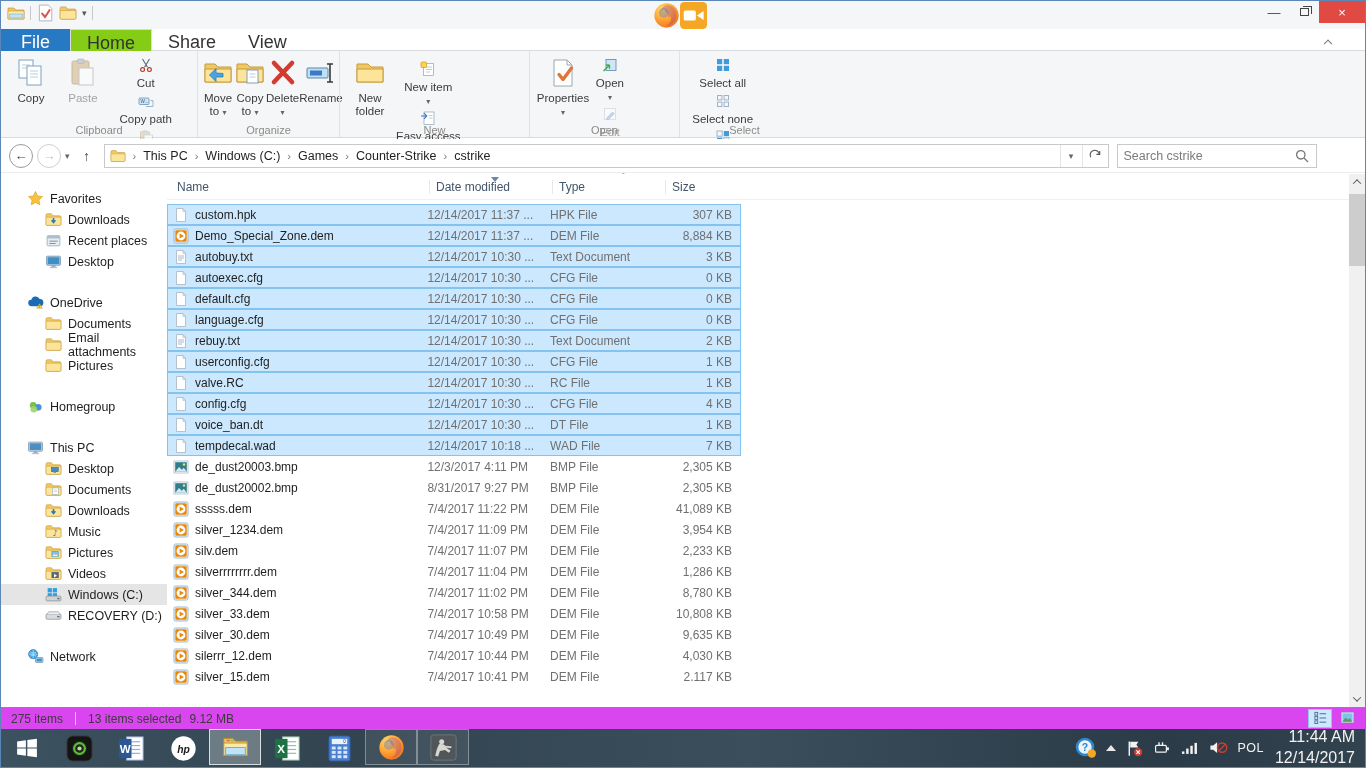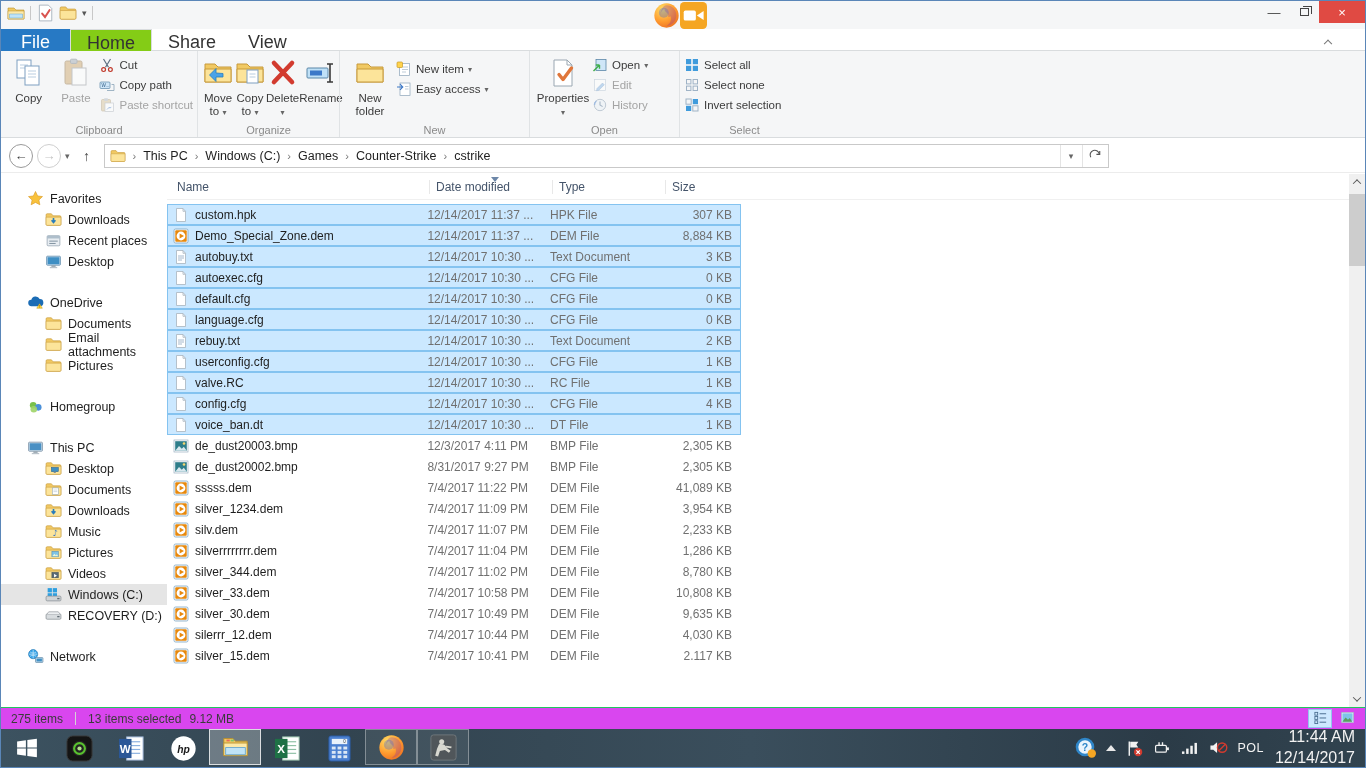--- a/index.html
+++ b/index.html
@@ -33,21 +33,21 @@
   
   .ribbon { position:absolute; top:50px; left:0; right:0; height:87px; background:#f5f6f7; border-bottom:1px solid #d9dcde; display:flex; }
   .rgroup { position:relative; height:100%; padding:2px 4px 14px; display:flex; align-items:flex-start; }
   .rgroup + .rgroup { border-left:1px solid #e0e3e5; }
   .grp-label { position:absolute; bottom:1px; left:0; right:0; text-align:center; font-size:11px; color:#8a8a8a; }
   .rb-big { width:52px; padding-top:2px; text-align:center; font-size:11.5px; color:#3b3b3b; line-height:1.15; }
   .rb-big .bico { display:block; width:32px; height:32px; margin:2px auto 3px; }
   .rb-big.disabled { color:#a4a4a4; }
   .rb-big.disabled svg { opacity:.45; }
   .smallcol { display:flex; flex-direction:column; justify-content:flex-start; padding-top:4px; gap:4px; }
-  .rb-small { display:flex; align-items:center; gap:4px; font-size:11.5px; color:#3b3b3b; white-space:nowrap; }
+  .rb-small { display:flex; align-items:center; gap:4px; font-size:11.5px; color:#3b3b3b; white-space:nowrap;flex-direction:column; }
   .rb-small .sico { width:16px; height:16px; display:inline-flex; }
   .rb-small.disabled { color:#a4a4a4; }
   .rb-small.disabled svg { opacity:.45; }
   .dda { font-size:8px; color:#666; }
 
   
   .addressrow { position:absolute; top:138px; left:0; right:0; height:34px; background:#fff; display:flex; align-items:center; border-bottom:1px solid #ececec; }
   .navbtn { width:24px; height:24px; border-radius:50%; border:1px solid #9a9a9a; color:#3b3b3b; display:flex; align-items:center; justify-content:center; font-size:13px; margin-left:8px; }
   .navbtn.disabled { border-color:#cfcfcf; color:#c4c4c4; }
   .nav-dd { margin:0 2px 0 4px; font-size:9px; color:#666; }
@@ -418,20 +418,27 @@
       <div class="addr-dd">▾</div>
       <div class="addr-refresh">
           <span class="sico" style="width:14px;height:14px;display:inline-flex">
             <svg viewBox="0 0 16 16">
               <path d="M13 6.2A5.3 5.3 0 103.2 9.5" fill="none" stroke="#555" stroke-width="1.3"></path>
               <path d="M13.4 2.2v4h-3.8" fill="none" stroke="#555" stroke-width="1.3"></path>
             </svg>
           </span>
         </div>
     </div>
+    <div class="searchbox">
+      <input type="text" placeholder="Search cstrike" style="">
+      <span class="sico"><svg viewBox="0 0 16 16">
+            <circle cx="6.8" cy="6.8" r="4.2" fill="none" stroke="#777" stroke-width="1.3"></circle>
+            <path d="M10 10l4 4" stroke="#777" stroke-width="1.3"></path>
+          </svg></span>
+    </div>
   </div>
 
   <div class="main">
     <div class="sidebar" id="sidebar">
         <div class="sb-section">
           <div class="sb-header">
             <span class="sb-ico"><svg viewBox="0 0 16 16">
                 <path d="M8 1.4l2 4.2 4.6.6-3.4 3.2.9 4.5L8 11.7l-4.1 2.2.9-4.5L1.4 6.2 6 5.6z" fill="#f9c23c" stroke="#d99a26" stroke-width=".6"></path>
               </svg></span>
             <span>Favorites</span>
@@ -727,20 +734,30 @@
           </div>
           <div class="frow sel">
             <span class="fico"><svg viewBox="0 0 16 16">
                 <path d="M3.5 1.5h6.5l2.5 2.8v10.2h-9z" fill="#fff" stroke="#a8b4be" stroke-width=".8"></path>
                 <path d="M10 1.5v2.8h2.5" fill="none" stroke="#a8b4be" stroke-width=".8"></path>
               </svg></span>
             <span class="fname">voice_ban.dt</span>
             <span class="fdate">12/14/2017 10:30 ...</span>
             <span class="ftype">DT File</span>
             <span class="fsize">1 KB</span>
+          </div>
+          <div class="frow sel">
+            <span class="fico"><svg viewBox="0 0 16 16">
+                <path d="M3.5 1.5h6.5l2.5 2.8v10.2h-9z" fill="#fff" stroke="#a8b4be" stroke-width=".8"></path>
+                <path d="M10 1.5v2.8h2.5" fill="none" stroke="#a8b4be" stroke-width=".8"></path>
+              </svg></span>
+            <span class="fname">tempdecal.wad</span>
+            <span class="fdate">12/14/2017 10:18 ...</span>
+            <span class="ftype">WAD File</span>
+            <span class="fsize">7 KB</span>
           </div>
           <div class="frow">
             <span class="fico"><svg viewBox="0 0 16 16">
                 <rect x="1" y="2" width="14" height="12" fill="#fff" stroke="#9ab0c0" stroke-width=".7"></rect>
                 <rect x="2.2" y="3.2" width="11.6" height="9.6" fill="#2e7d8a"></rect>
                 <path d="M2.2 12.8l3.8-4.8 2.8 2.8 2-2 3 4z" fill="#d8e8ee"></path>
                 <circle cx="11" cy="5.5" r="1.3" fill="#f5d76e"></circle>
               </svg></span>
             <span class="fname">de_dust20003.bmp</span>
             <span class="fdate">12/3/2017 4:11 PM</span>

